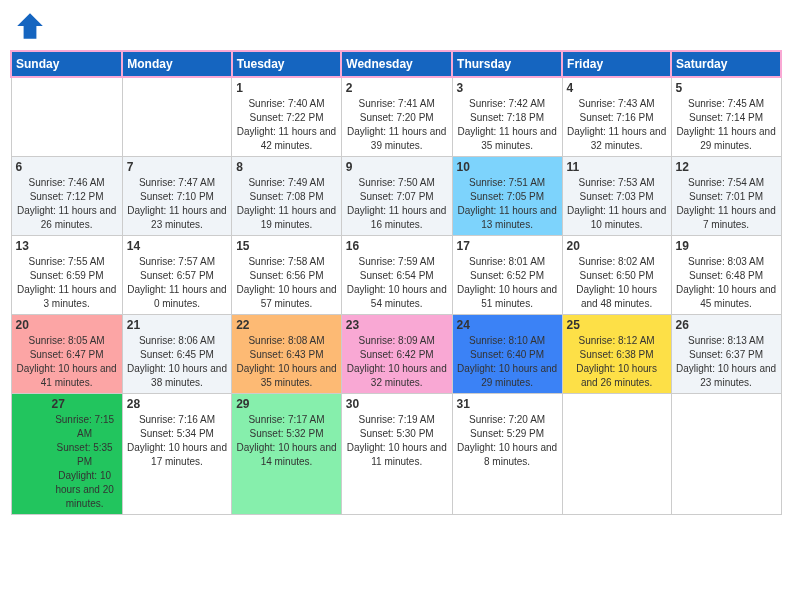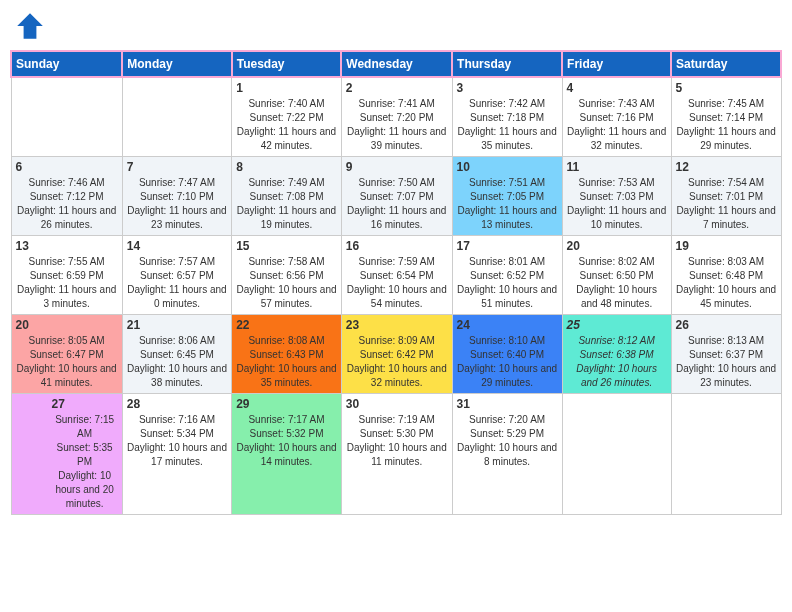--- a/index.html
+++ b/index.html
@@ -209,43 +209,43 @@
       </tr>
       <tr>
         <td style="background: #fca5a5;">
           <span class="day-num">20</span>
           <div class="day-info">Sunrise: 8:05 AM<br>Sunset: 6:47 PM<br>Daylight: 10 hours and 41 minutes.</div>
         </td>
         <td style="background: rgb(240, 244, 248); margin-left: 44px;">
           <span class="day-num">21</span>
           <div class="day-info">Sunrise: 8:06 AM<br>Sunset: 6:45 PM<br>Daylight: 10 hours and 38 minutes.</div>
         </td>
-        <td style="background: #f97316;">
+        <td style="background: #fdba74;">
           <span class="day-num">22</span>
           <div class="day-info">Sunrise: 8:08 AM<br>Sunset: 6:43 PM<br>Daylight: 10 hours and 35 minutes.</div>
         </td>
-        <td style="background: #fde047;">
+        <td style="background: #f9a8d4;">
           <span class="day-num">23</span>
           <div class="day-info">Sunrise: 8:09 AM<br>Sunset: 6:42 PM<br>Daylight: 10 hours and 32 minutes.</div>
         </td>
         <td style="background: #3b82f6; margin-top: 10px;">
           <span class="day-num">24</span>
           <div class="day-info">Sunrise: 8:10 AM<br>Sunset: 6:40 PM<br>Daylight: 10 hours and 29 minutes.</div>
         </td>
-        <td style="background: #5eead4; font-style: italic;">
+        <td style="background: #fde047;">
           <span class="day-num">25</span>
           <div class="day-info">Sunrise: 8:12 AM<br>Sunset: 6:38 PM<br>Daylight: 10 hours and 26 minutes.</div>
         </td>
         <td style="background: rgb(240, 244, 248);">
           <span class="day-num">26</span>
           <div class="day-info">Sunrise: 8:13 AM<br>Sunset: 6:37 PM<br>Daylight: 10 hours and 23 minutes.</div>
         </td>
       </tr>
       <tr>
-        <td style="background: #f0abfc; padding-left: 40px;">
+        <td style="background: #22c55e; padding-left: 40px;">
           <span class="day-num">27</span>
           <div class="day-info">Sunrise: 7:15 AM<br>Sunset: 5:35 PM<br>Daylight: 10 hours and 20 minutes.</div>
         </td>
         <td style="background: rgb(255, 255, 255);">
           <span class="day-num">28</span>
           <div class="day-info">Sunrise: 7:16 AM<br>Sunset: 5:34 PM<br>Daylight: 10 hours and 17 minutes.</div>
         </td>
         <td style="background: #86efac;">
           <span class="day-num">29</span>
           <div class="day-info">Sunrise: 7:17 AM<br>Sunset: 5:32 PM<br>Daylight: 10 hours and 14 minutes.</div>

